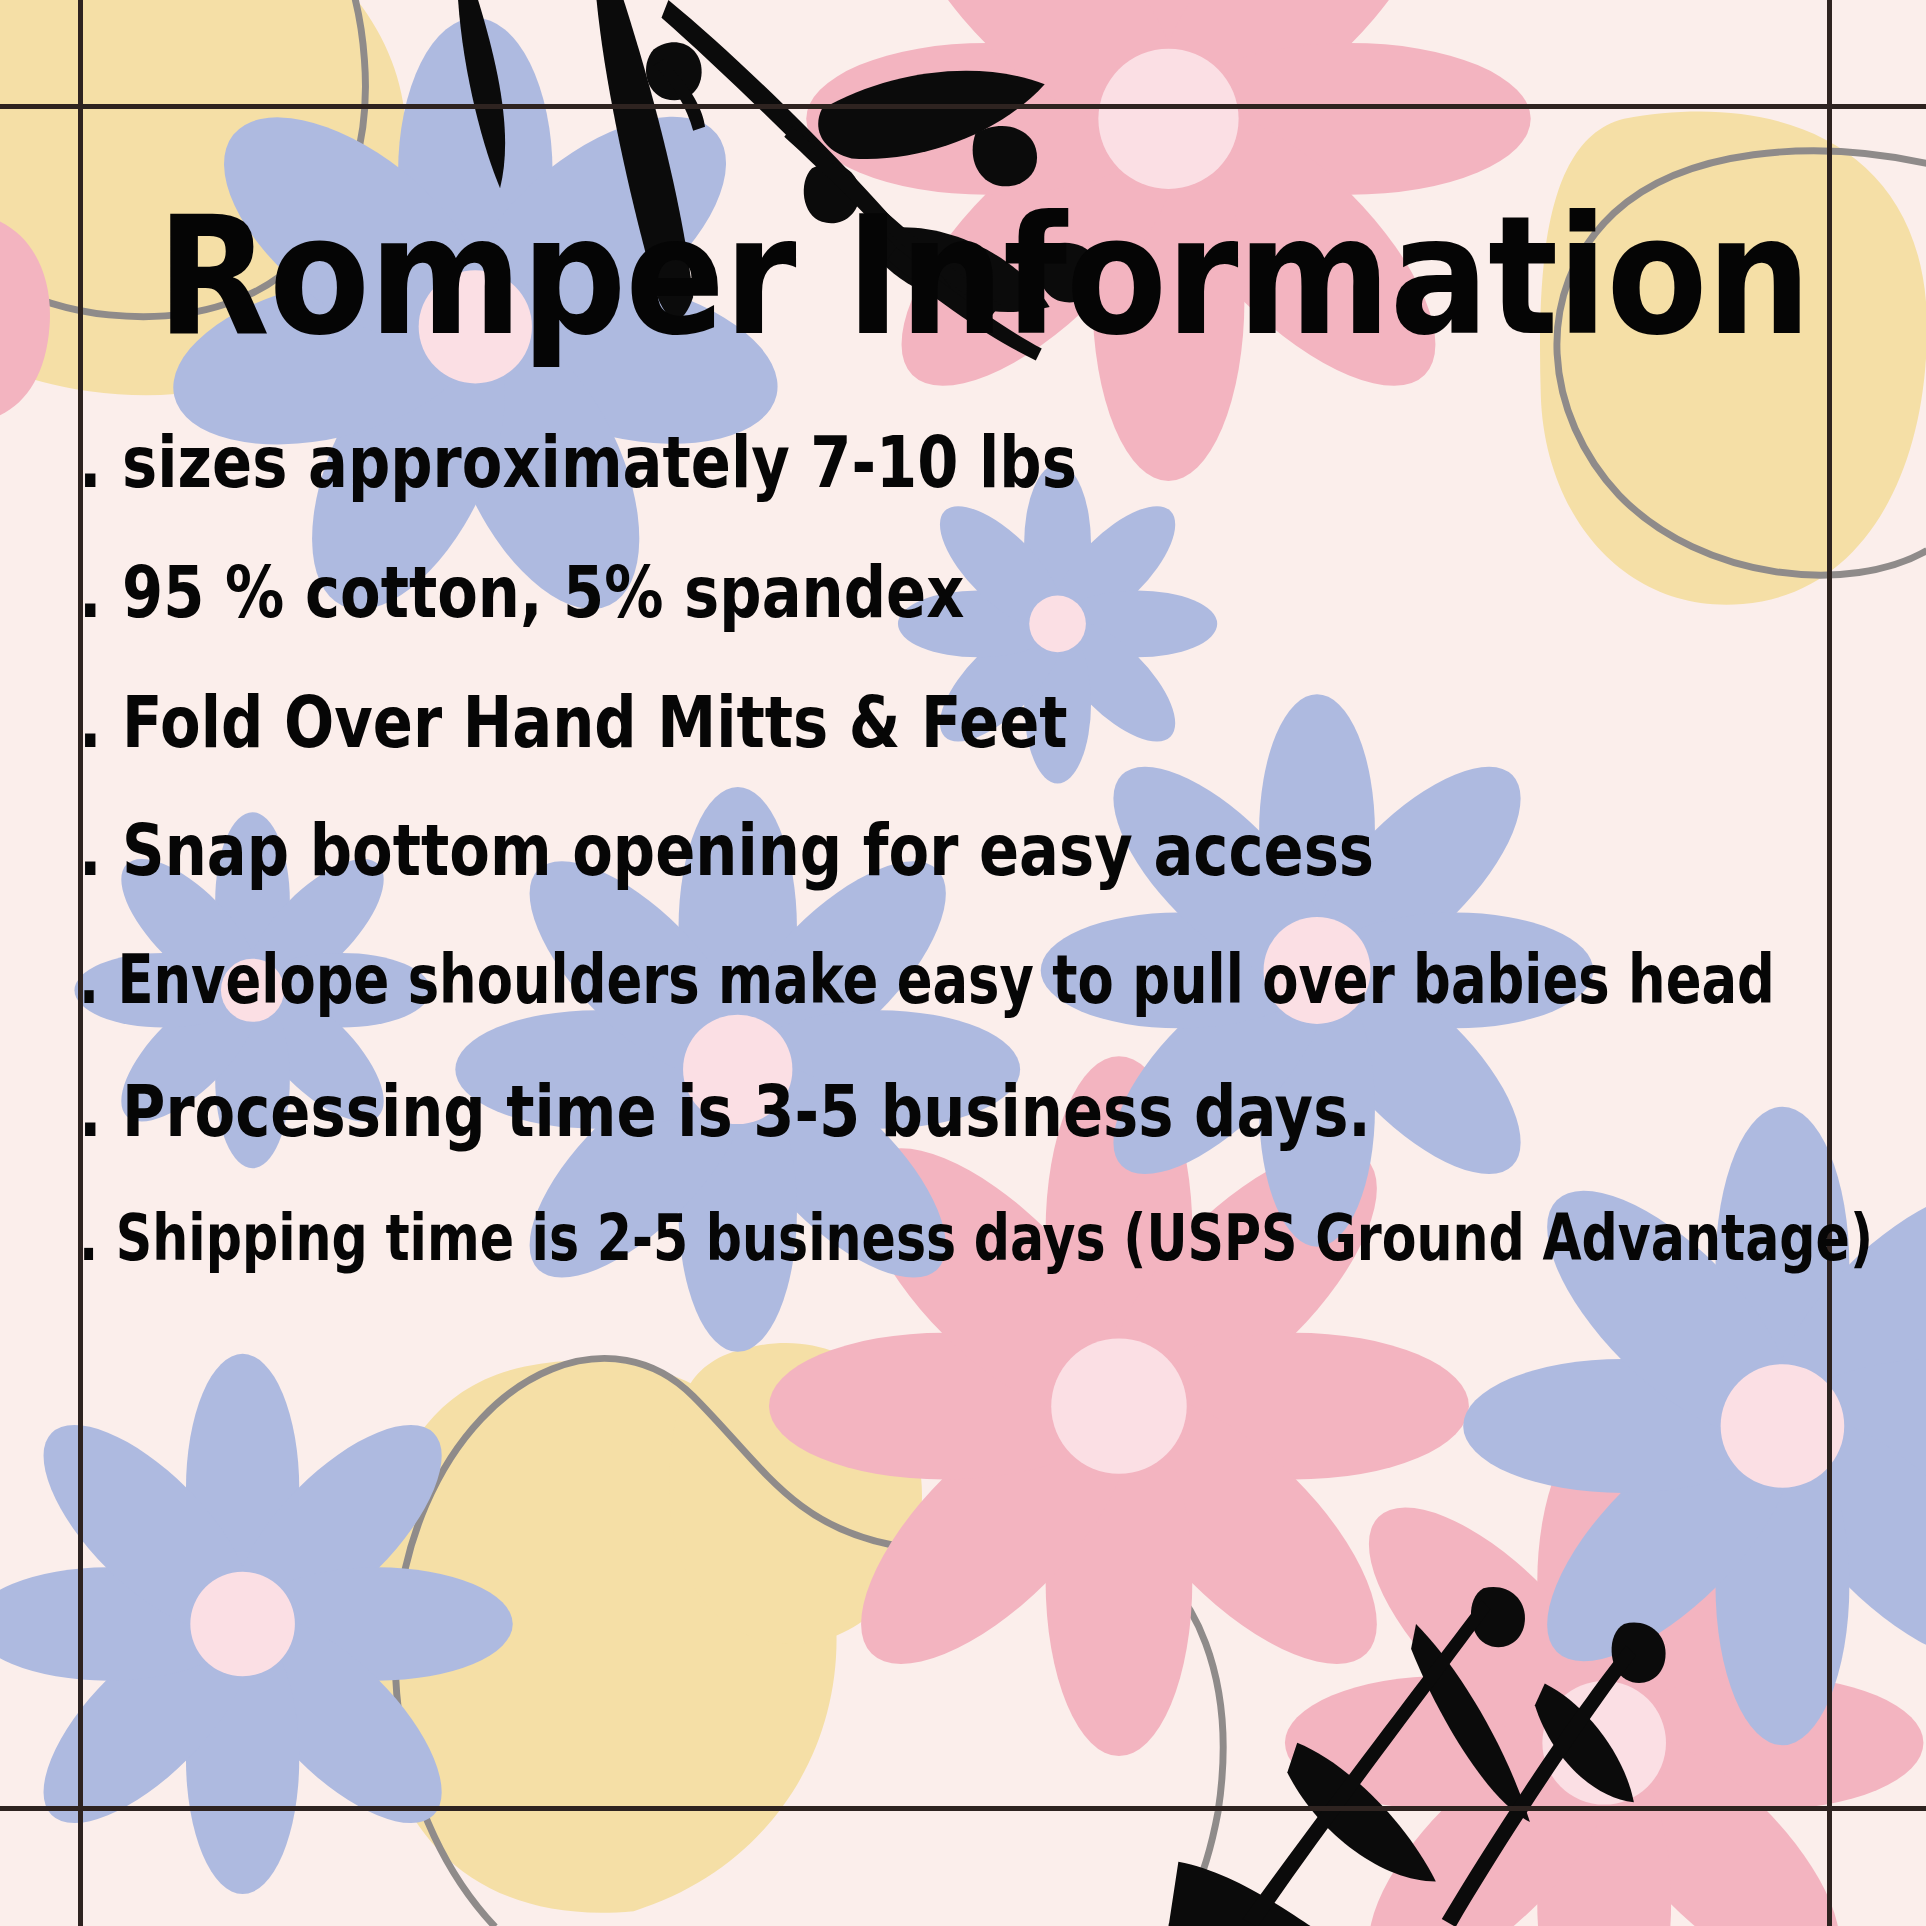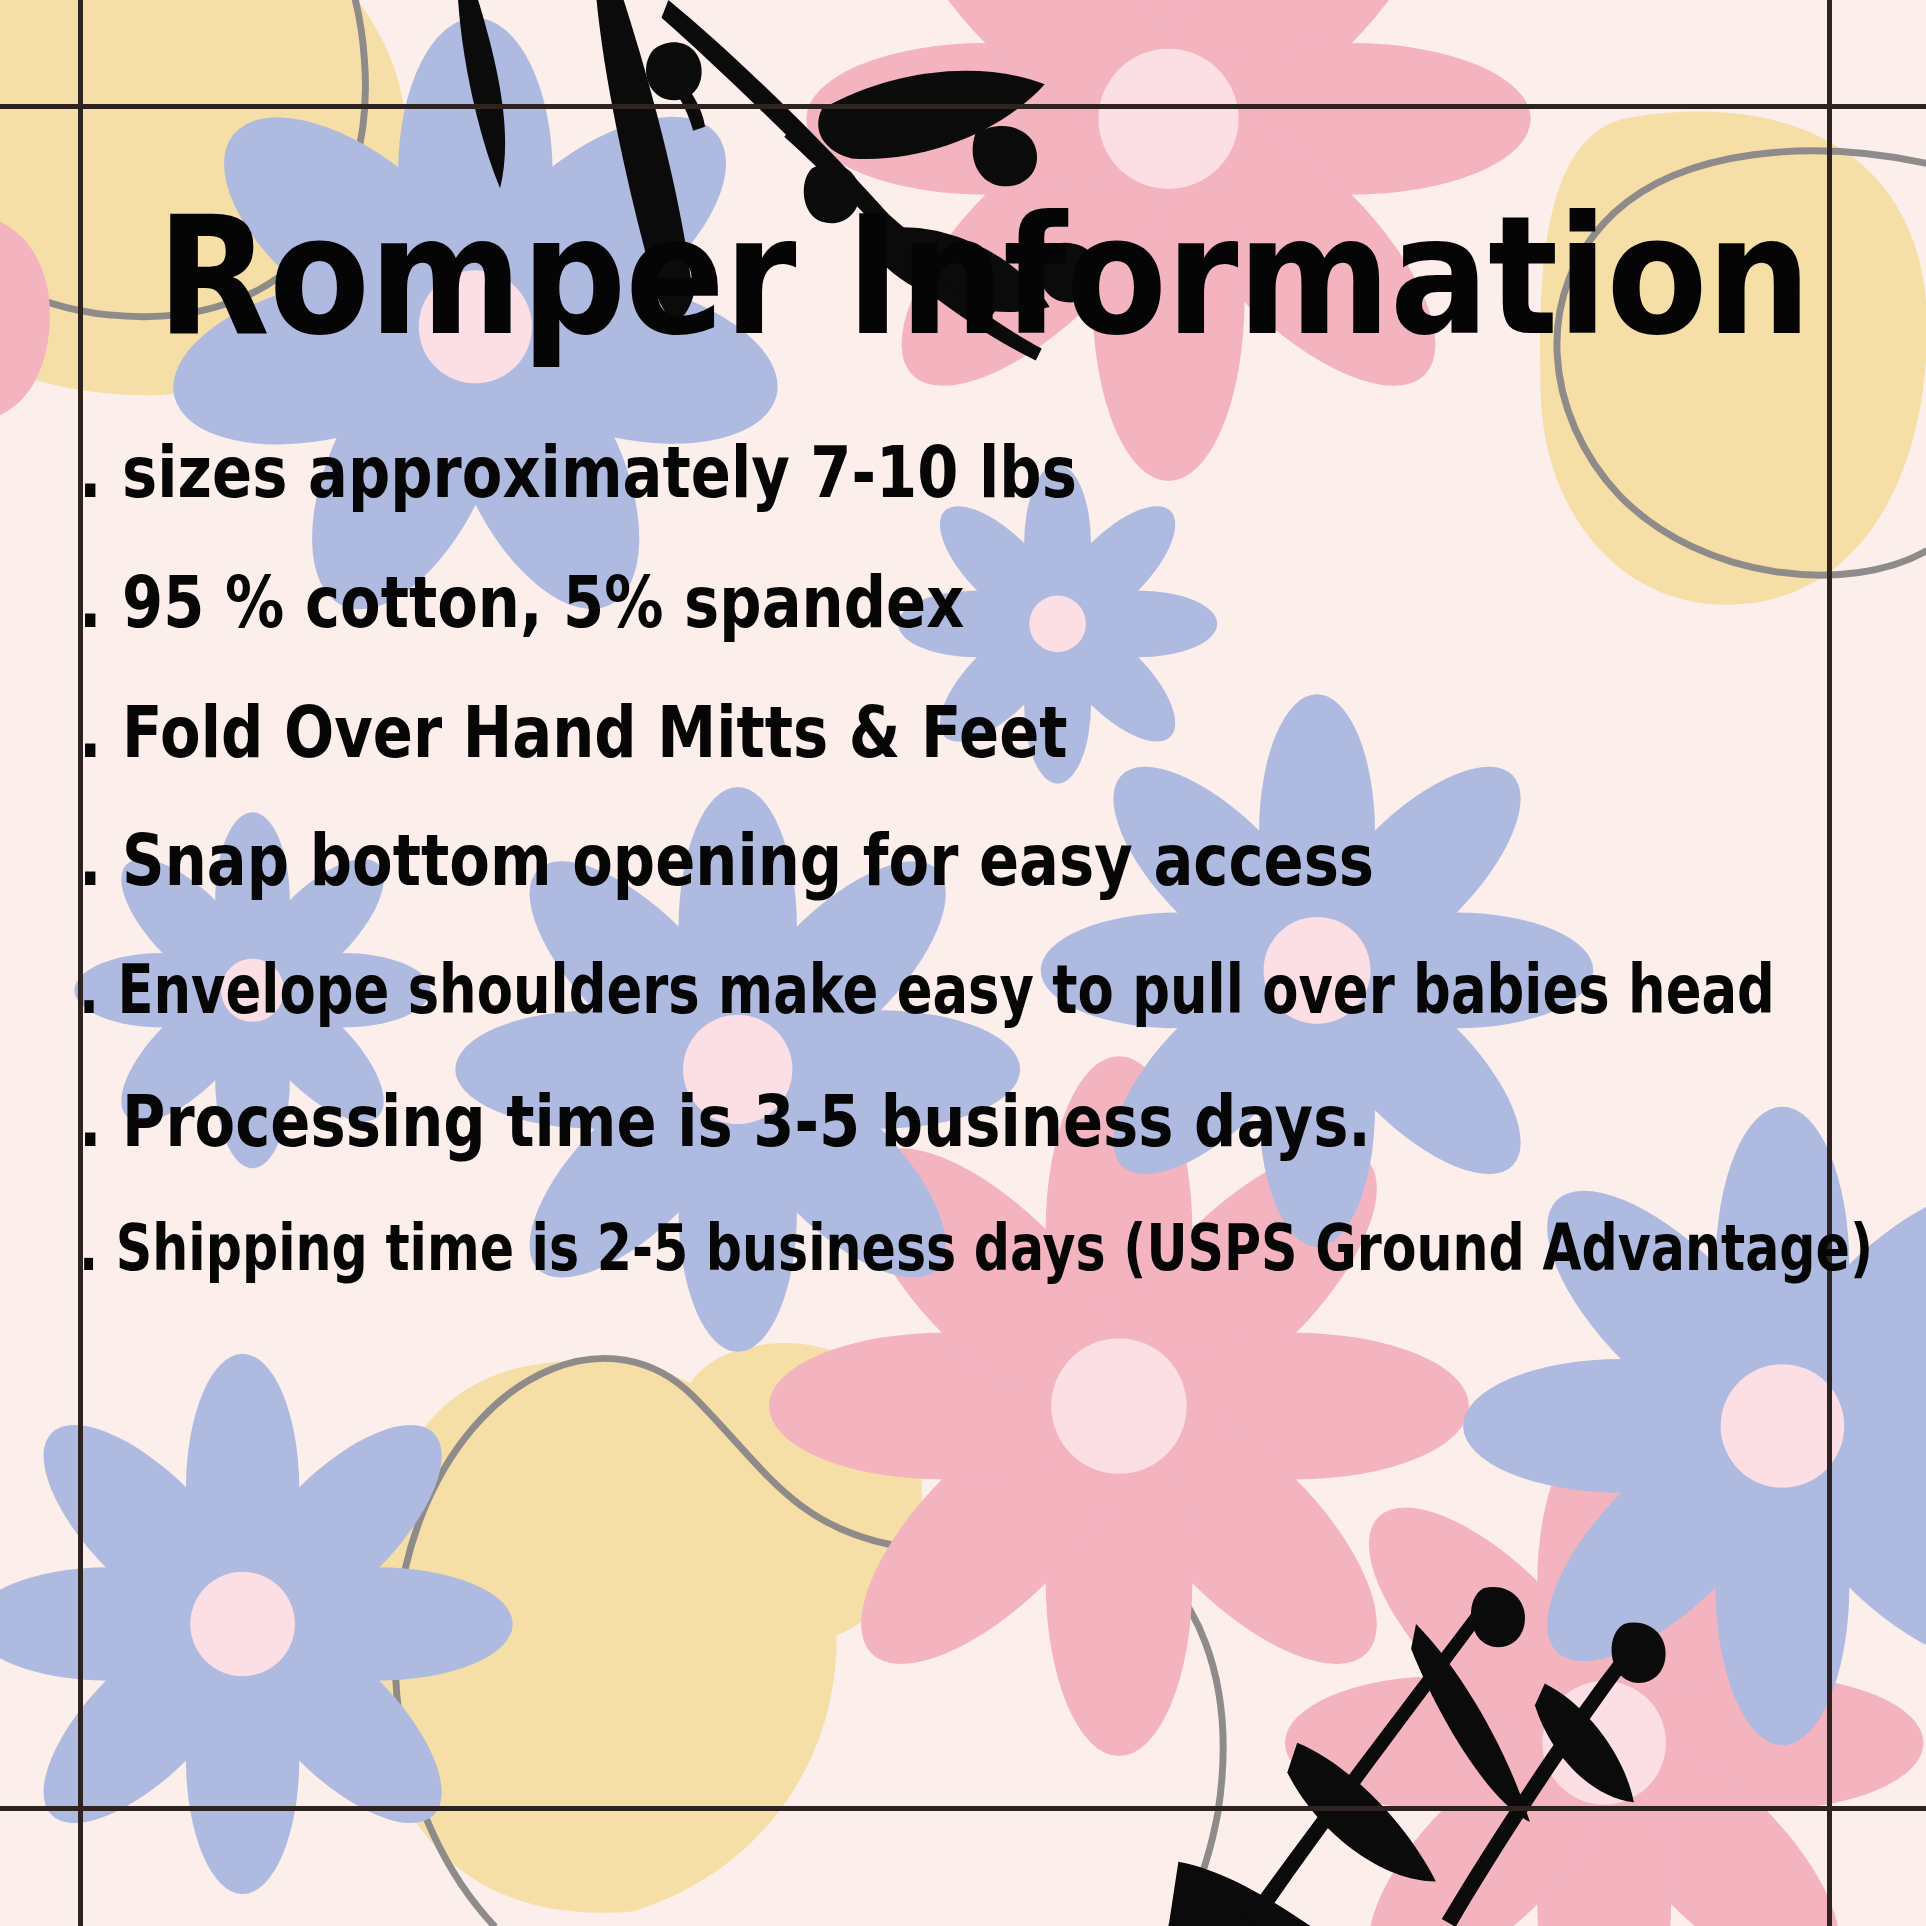--- a/index.html
+++ b/index.html
@@ -28,21 +28,21 @@
     letter-spacing:-1px;
     padding-left:40px;
     z-index:40;
     white-space:nowrap;
     transform:scaleY(1.12);
     transform-origin:center top;
   }
   #bullets{
     position:absolute;
     left:79px;
-    top:436px;
+    top:426px;
     width:1782px;
     z-index:40;
   }
   .bullet{
     display:block;
     color:#060606;
     font-family:"DejaVu Sans", sans-serif;
     font-weight:600;
     white-space:nowrap;
     transform-origin:left center;

